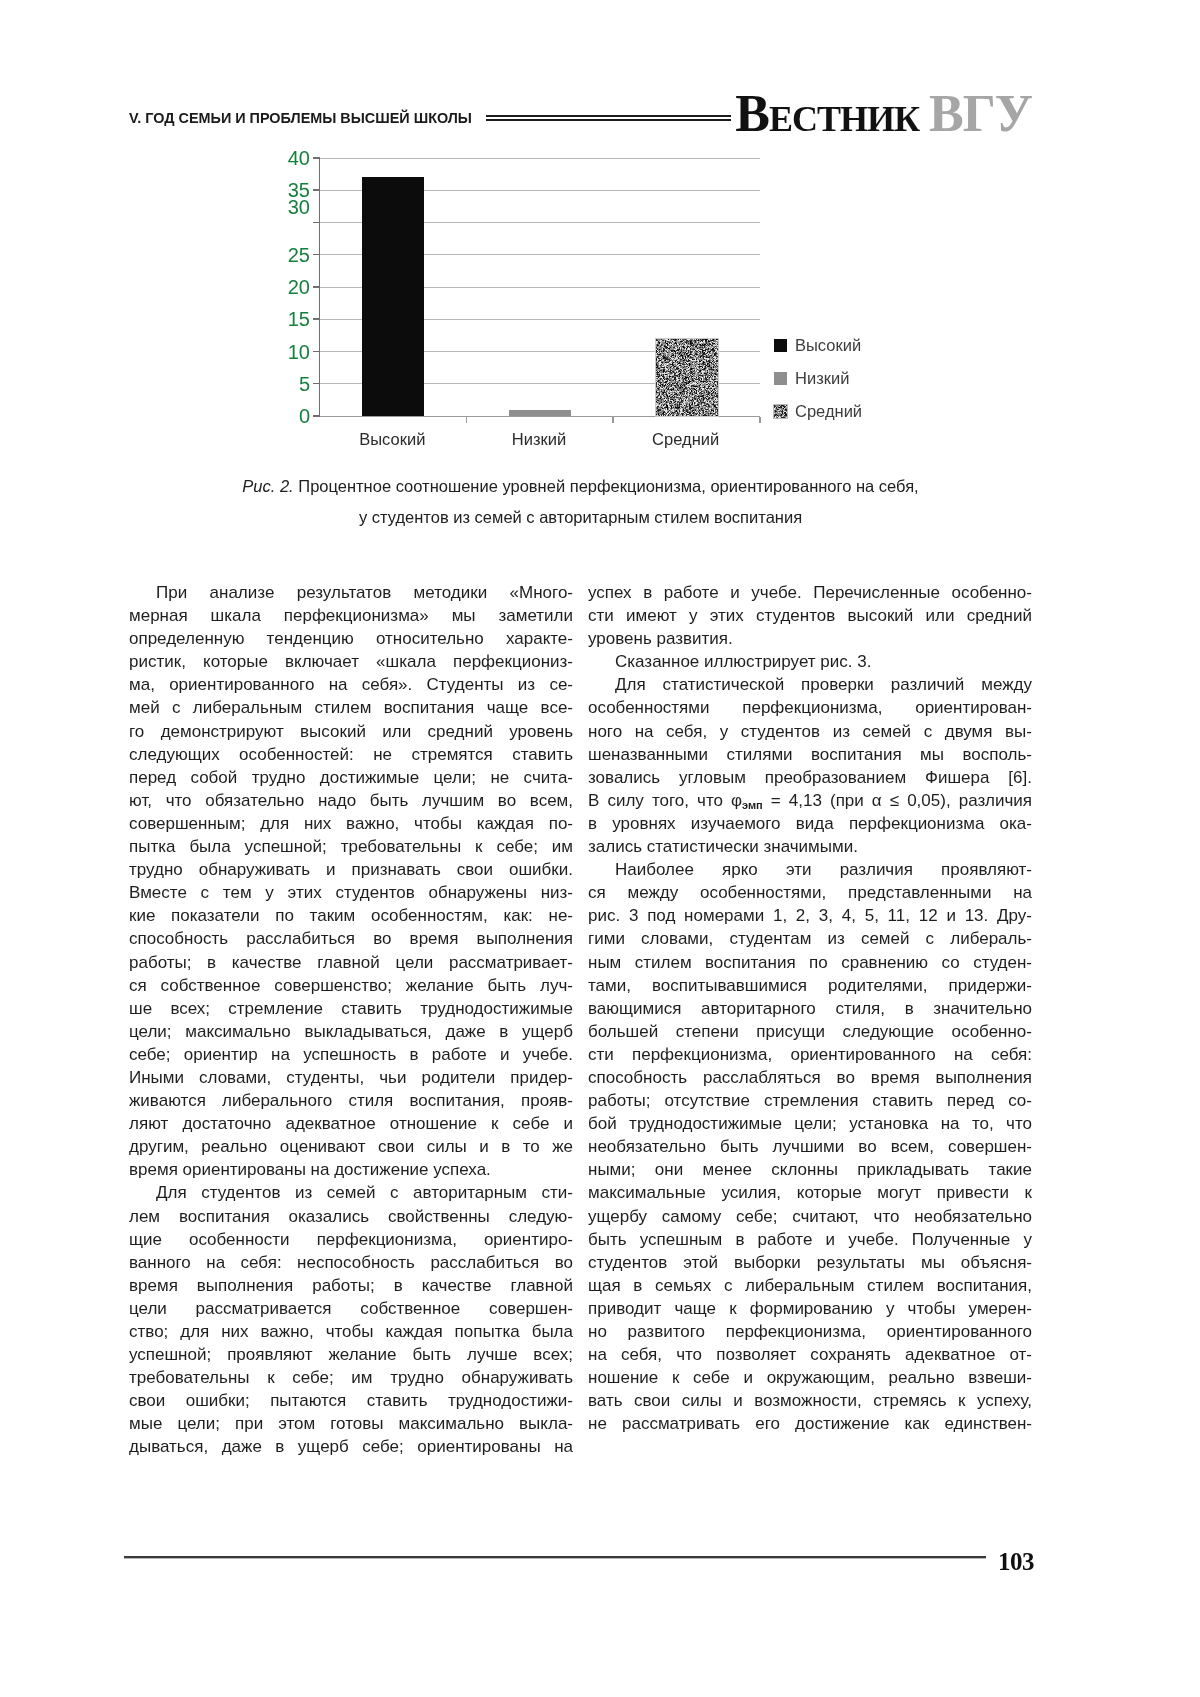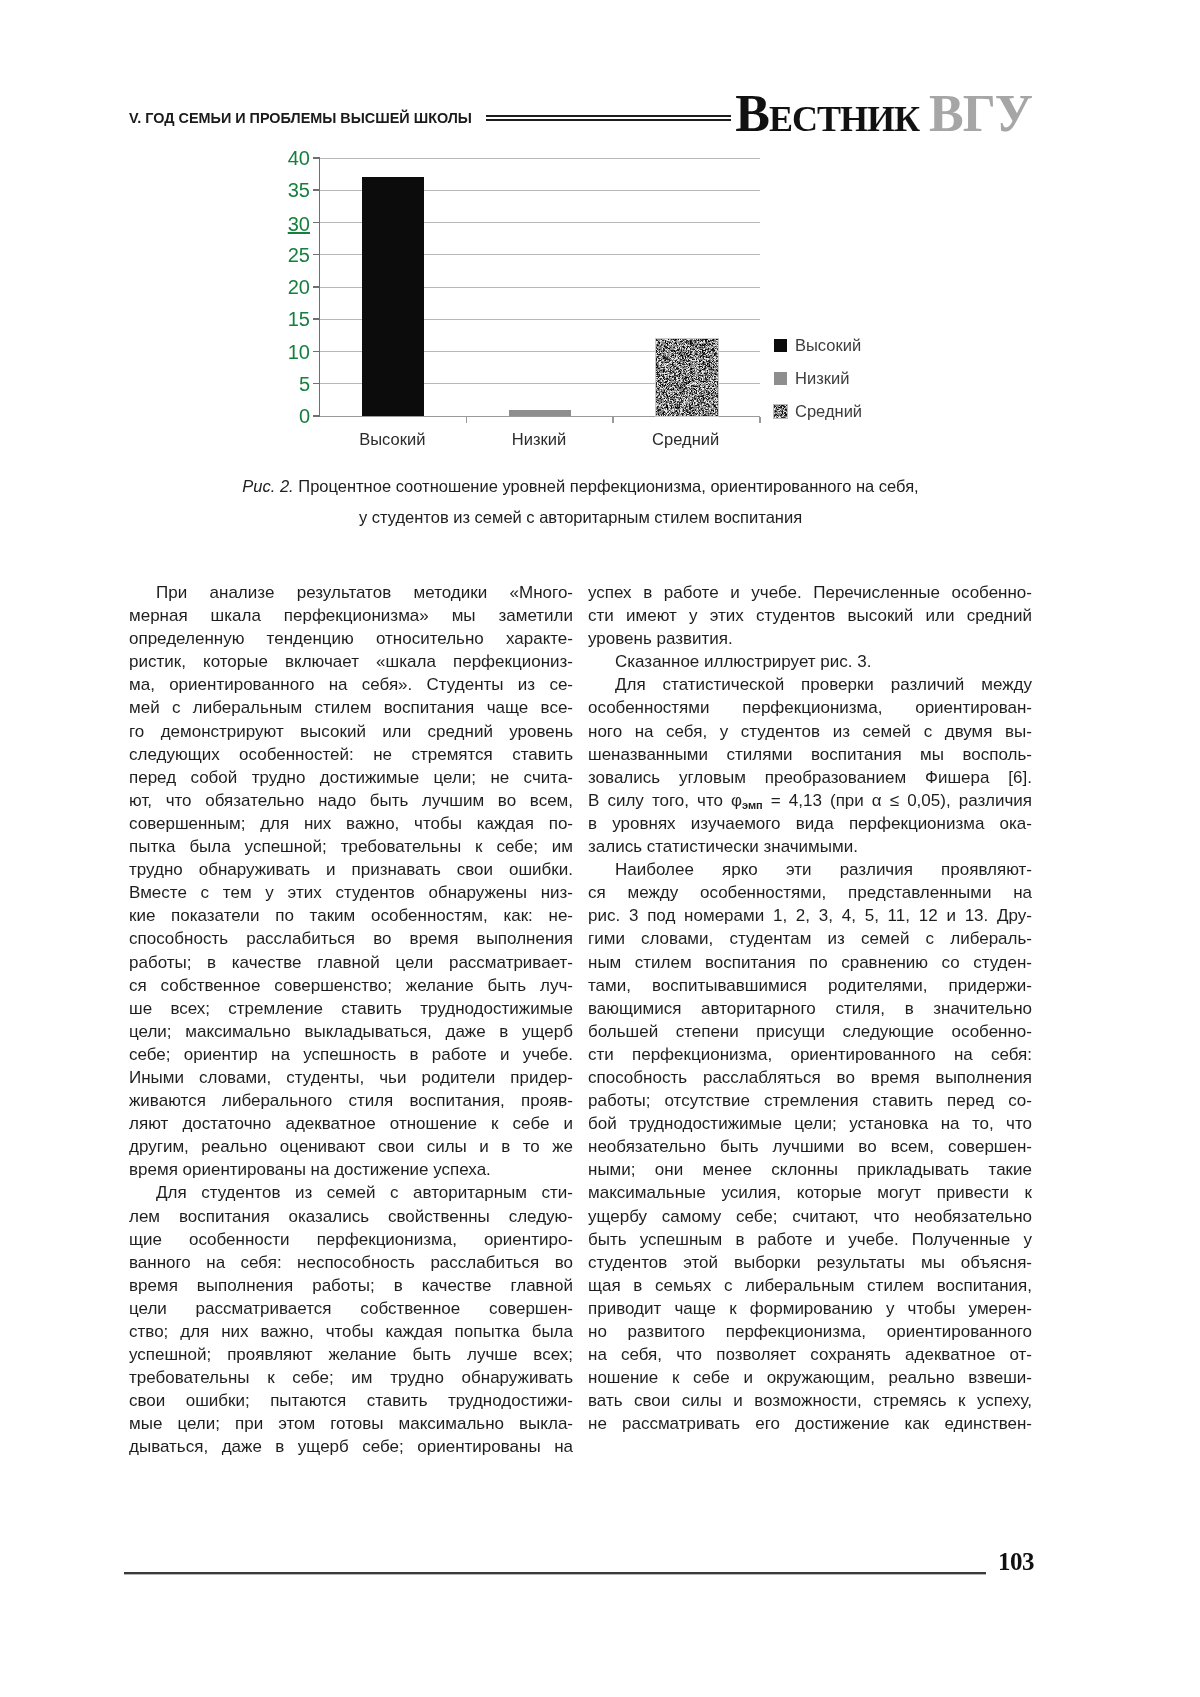--- a/index.html
+++ b/index.html
@@ -49,21 +49,21 @@
   .columns{position:absolute;top:581px;left:105px;width:903px;display:flex;gap:15px;}
   .col{width:444px;}
   .para{margin:0;}
   .pline{font-size:17px;line-height:23.1px;color:#1e1e1e;
          text-align:justify;text-align-last:justify;white-space:normal;}
   .pline.first{text-indent:27px;}
   .pline.lastline{text-align-last:left;}
   .pline sub{font-size:11px;vertical-align:-3px;line-height:0;font-weight:bold;}
 
   
-  .footer{position:absolute;top:1548px;left:100px;width:910px;display:flex;align-items:flex-end;}
+  .footer{position:absolute;top:1548px;left:100px;width:910px;display:flex;align-items:flex-start;}
   .footer-rule{flex:1;height:4px;margin-top:8px;
                background:linear-gradient(to bottom,#3a3a3a 0,#3a3a3a 2px,#b5b5b5 2px,#b5b5b5 3px,transparent 3px);}
   .page-number{margin-left:12px;font-family:"Liberation Serif",serif;font-weight:bold;
                font-size:25px;color:#101010;letter-spacing:-0.5px;}
 </style>
 </head>
 <body>
 
 <div class="page">
 
@@ -87,21 +87,21 @@
 
   <div class="figure">
     <div class="chart-row">
       <div class="yaxis">
           <div class="ylabel" style="bottom: -10px;">0</div>
           <div class="ylabel" style="bottom: 22.25px;">5</div>
           <div class="ylabel" style="bottom: 54.5px;">10</div>
           <div class="ylabel" style="bottom: 86.75px;">15</div>
           <div class="ylabel" style="bottom: 119px;">20</div>
           <div class="ylabel" style="bottom: 151.25px;">25</div>
-          <div class="ylabel" style="bottom: 182px; text-decoration: underline;">30</div>
+          <div class="ylabel" style="bottom: 199px;">30</div>
           <div class="ylabel" style="bottom: 215.75px; text-align: right;">35</div>
           <div class="ylabel" style="bottom: 248px;">40</div>
         </div>
       <div class="plot">
           <div class="ytickmark" style="bottom: -0.5px;"></div>
           <div class="gridline" style="bottom: 31.75px;"></div>
           <div class="ytickmark" style="bottom: 31.75px;"></div>
           <div class="gridline" style="bottom: 64px;"></div>
           <div class="ytickmark" style="bottom: 64px;"></div>
           <div class="gridline" style="bottom: 96.25px;"></div>

